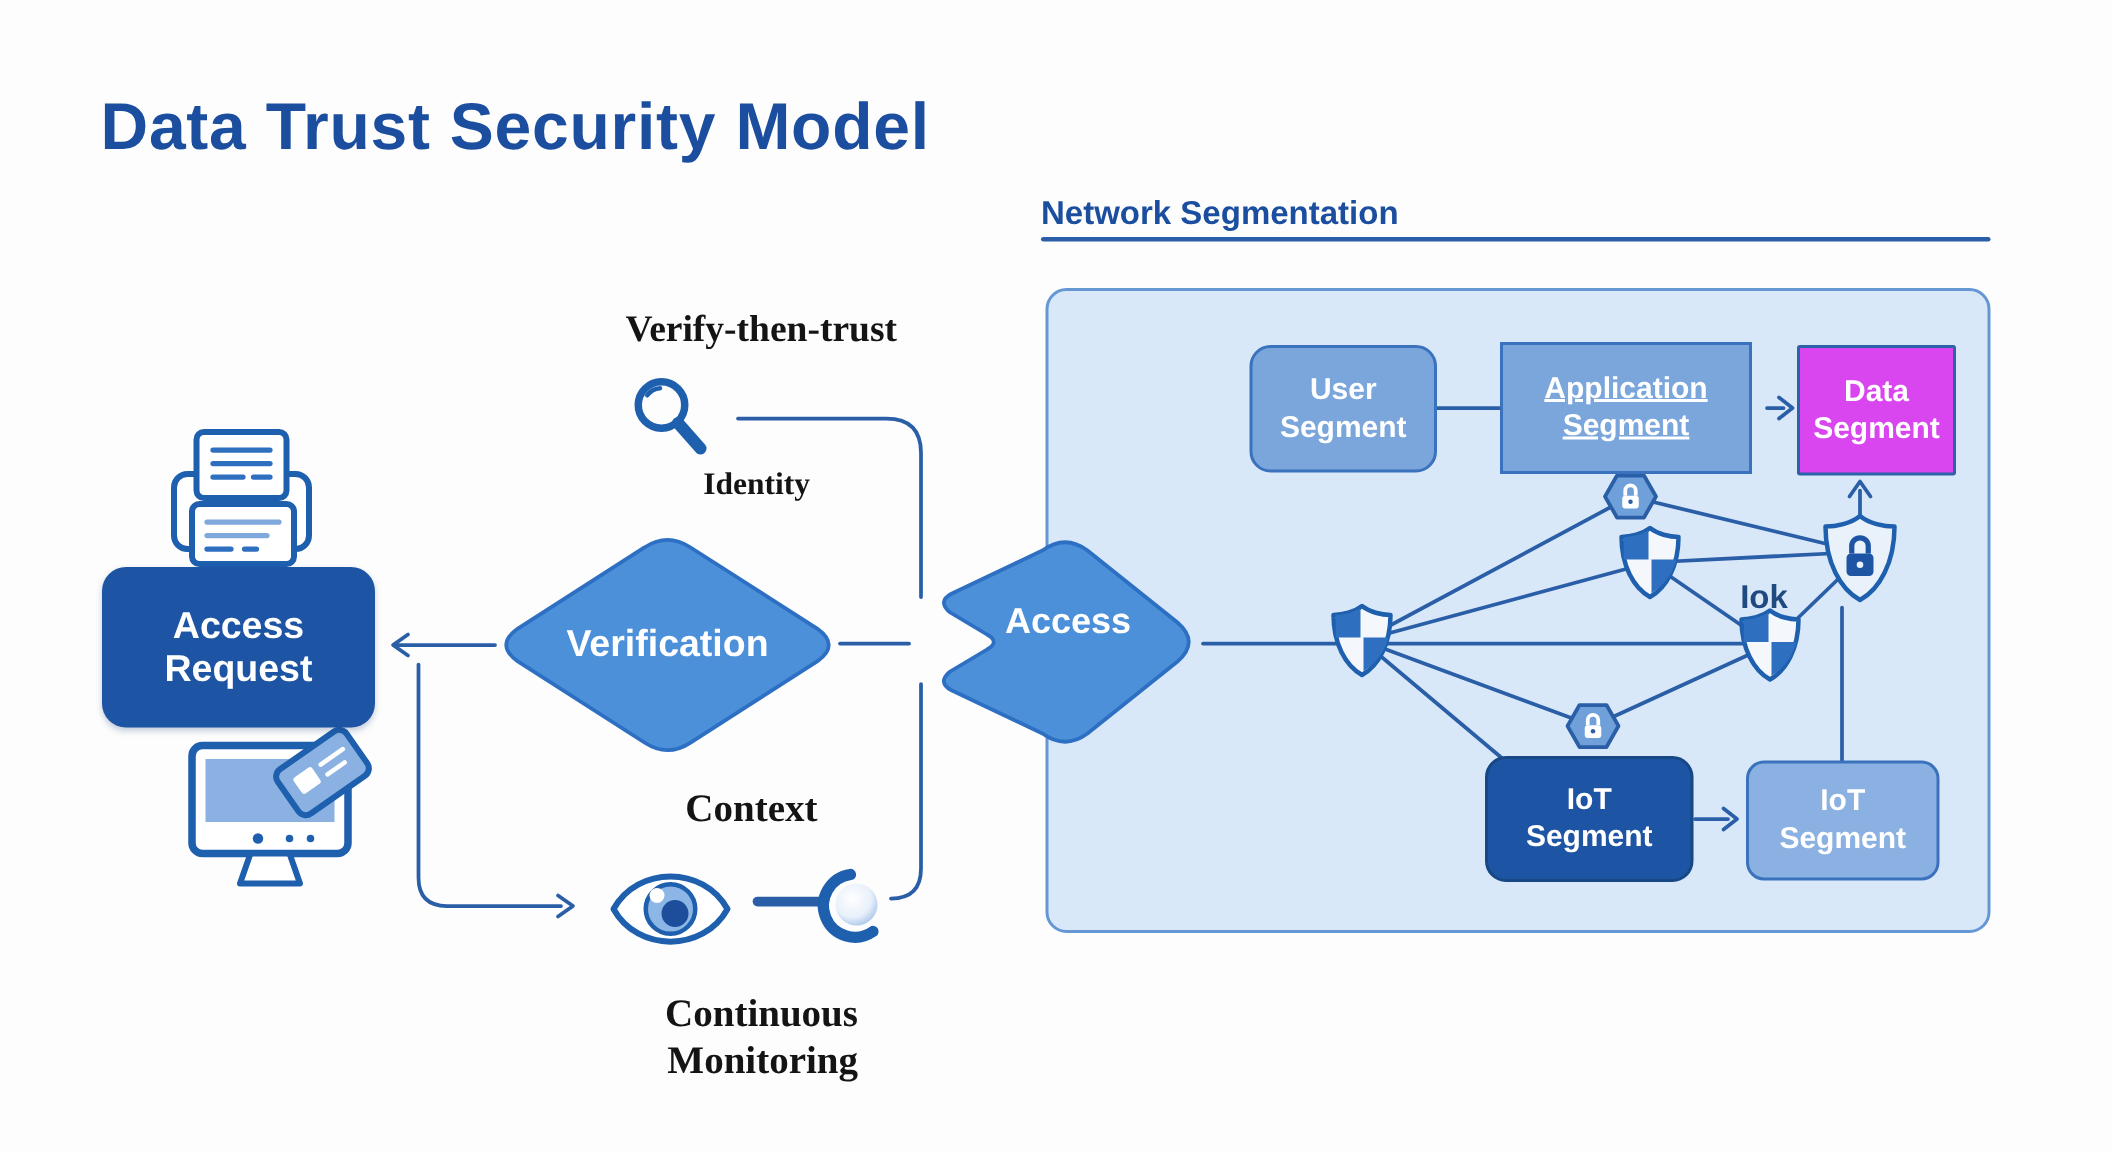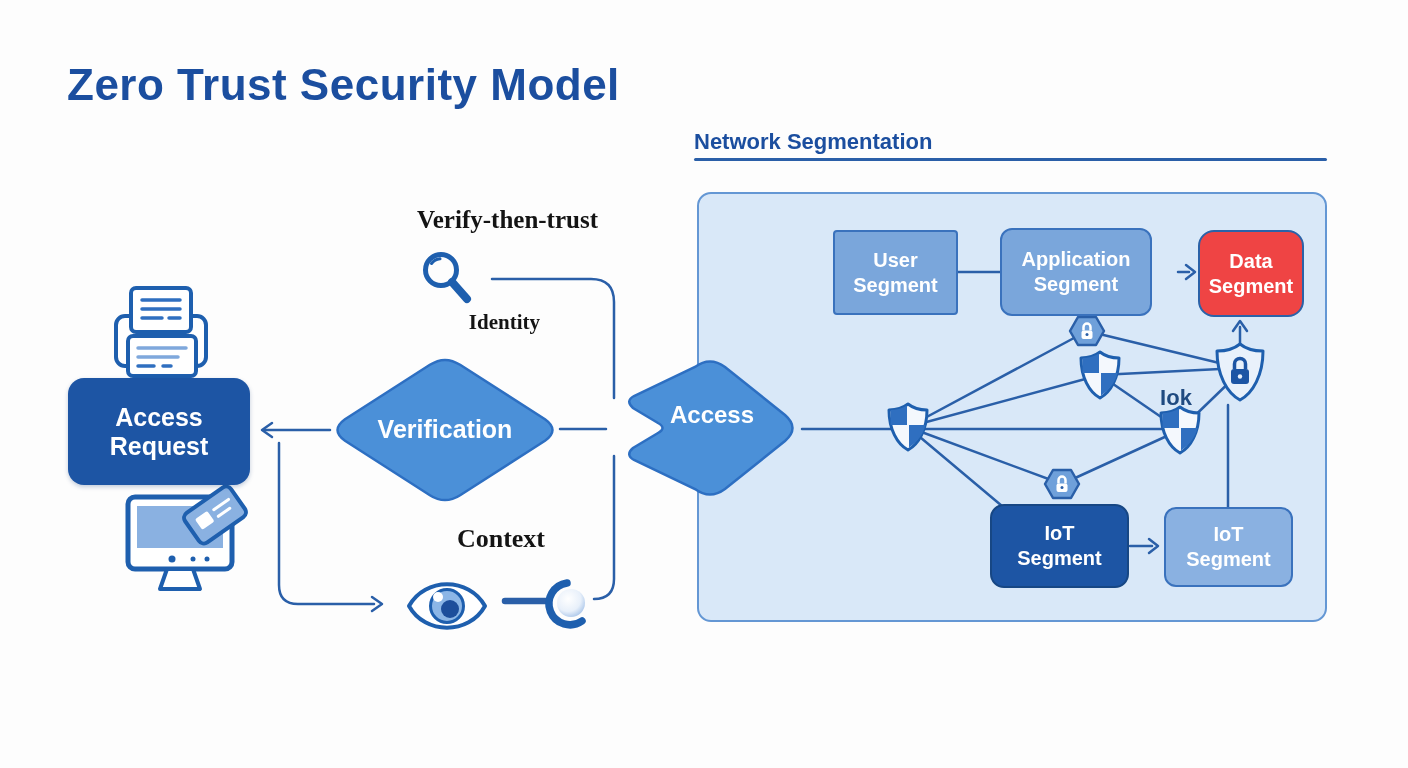--- a/index.html
+++ b/index.html
@@ -38,30 +38,30 @@
     align-items:center;justify-content:center;font-size:25px;line-height:29px;
     color:#fff;font-weight:bold;box-shadow:0 2px 4px rgba(20,60,120,.25);
   }
   #verification-text{left:345px;top:415px;width:200px;font-size:25px;}
   #access-granted-text{left:632px;top:400px;width:160px;font-size:24px;line-height:29px;}
   .seg-box{
     position:absolute;z-index:3;display:flex;flex-direction:column;align-items:center;
     justify-content:center;color:#fff;font-weight:bold;font-size:20px;line-height:25px;
     text-align:center;box-sizing:border-box;
   }
-  #seg-user{left:833px;top:230px;width:125px;height:85px;background:#7aa6db;border:2.5px solid #3a72bd;border-radius:4px;}
-  #seg-application{left:1000px;top:228px;width:152px;height:88px;background:#7aa6db;border:2.5px solid #3a72bd;border-radius:12px;}
-  #seg-data{left:1198px;top:230px;width:106px;height:87px;background:#ef4444;border:2.5px solid #2b62a8;border-radius:16px;}
+  #seg-user{left:833px;top:230px;width:125px;height:85px;background:#7aa6db;border:2.5px solid #3a72bd;border-radius:14px;}
+  #seg-application{left:1000px;top:228px;width:168px;height:88px;background:#7aa6db;border:2.5px solid #3a72bd;border-radius:0;text-decoration:underline;}
+  #seg-data{left:1198px;top:230px;width:106px;height:87px;background:#d946ef;border:2.5px solid #2b62a8;border-radius:2px;}
   #seg-iot-primary{left:990px;top:504px;width:139px;height:84px;background:#1d55a4;border:2px solid #174784;border-radius:14px;}
   #seg-iot-secondary{left:1164px;top:507px;width:129px;height:80px;background:#8ab1e1;border:2.5px solid #3a72bd;border-radius:12px;}
 </style>
 </head>
 <body>
 
-<div class="abs" id="page-title">Zero Trust Security Model</div>
+<div class="abs" id="page-title">Data Trust Security Model</div>
 
 <div class="abs" id="net-seg-heading">Network Segmentation</div>
 <div class="abs" id="net-seg-underline"></div>
 
 <div class="abs" id="panel"></div>
 
 <svg class="abs" id="diagram-svg" width="1408" height="768" viewBox="0 0 1408 768" xmlns="http://www.w3.org/2000/svg">
   <defs>
     <radialGradient id="crescentFill" cx="40%" cy="35%" r="75%">
       <stop offset="0%" stop-color="#ffffff"></stop>
@@ -187,20 +187,22 @@
   <use href="#shieldDef" x="1180" y="430"></use>
   <use href="#lockShieldDef" x="1240" y="372"></use>
 
   <text x="1176" y="405" font-size="22" font-weight="600" fill="#1f4a80" font-family="Liberation Sans, sans-serif" text-anchor="middle">Iok</text>
 </svg>
 
 <div class="abs blacklabel" id="label-principle">Verify-then-trust</div>
 <div class="abs blacklabel" id="label-identity">Identity</div>
 <div class="abs blacklabel" id="label-context">Context</div>
 <div class="abs blacklabel" id="label-monitoring">
+  <span style="display:block">Continuous</span>
+  <span style="display:block">Monitoring</span>
 </div>
 
 <div class="abs" id="access-request-box">
   <span>Access</span>
   <span>Request</span>
 </div>
 
 <div class="abs node-text" id="verification-text">Verification</div>
 
 <div class="abs node-text" id="access-granted-text">

